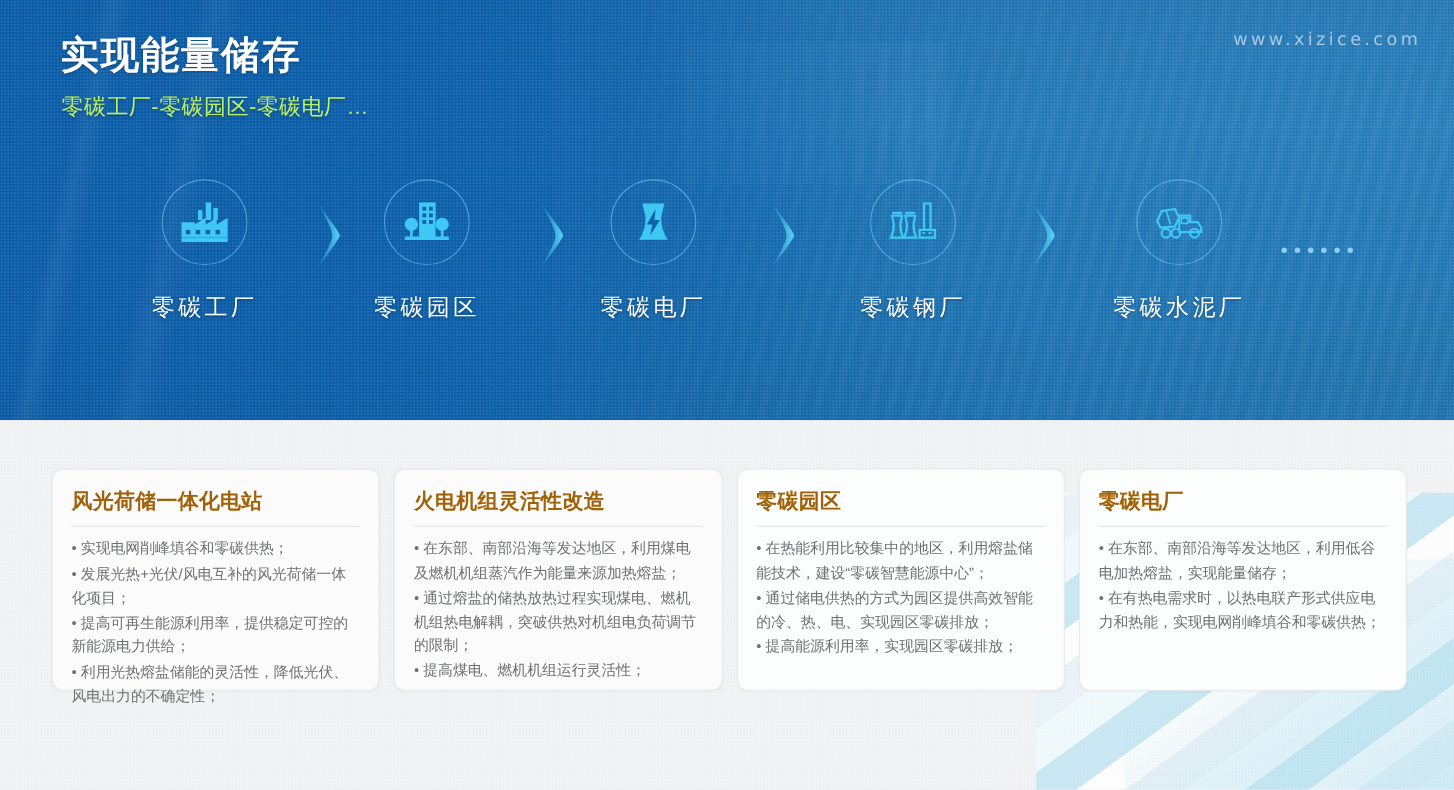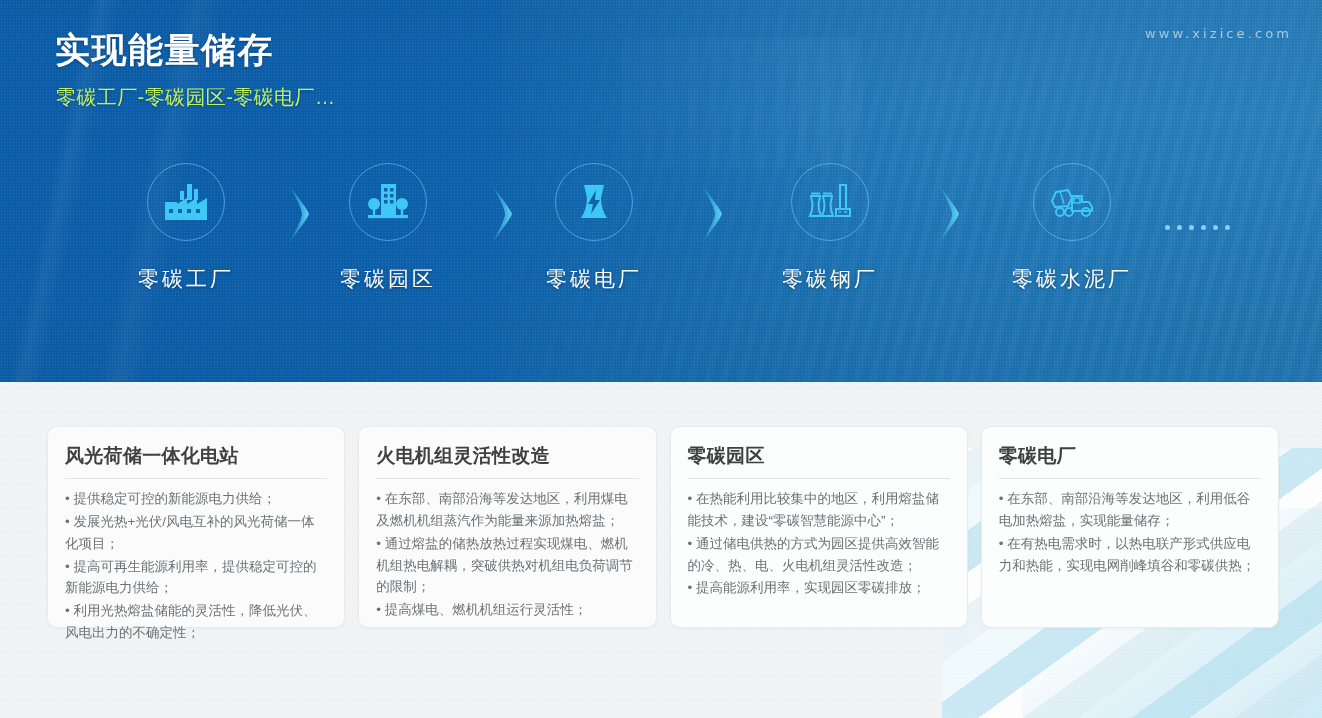--- a/index.html
+++ b/index.html
@@ -64,21 +64,21 @@
   
   .hero-streaks{
     position:absolute; left:0; top:0; width:560px; height:382px;
     background:
       linear-gradient(102deg, rgba(255,255,255,0) 14%, rgba(255,255,255,.05) 16%, rgba(255,255,255,0) 19%),
       linear-gradient(102deg, rgba(255,255,255,0) 28%, rgba(255,255,255,.045) 31%, rgba(255,255,255,0) 35%);
   }
 
   .watermark {
     position: absolute; right: 30px; top: 26px;
-    font-size: 13px; letter-spacing: 3.1px;
+    font-size: 16px; letter-spacing: 3.1px;
     color: rgba(255,255,255,.58);
     font-family: "DejaVu Sans", sans-serif;
   }
 
   .hero-title {
     position: absolute; left: 55px; top: 27px;
     font-size: 35px; font-weight: bold; color: #ffffff;
     letter-spacing: 1.5px;
     text-shadow: 0 1px 3px rgba(0,20,45,.35);
   }
@@ -155,21 +155,21 @@
     flex: 1 1 0;
     background: #fbfbfb;
     border: 1px solid #e9eaeb;
     border-radius: 10px;
     padding: 16px 17px 10px 17px;
     box-shadow: 0 1px 3px rgba(0,0,0,.035);
     position: relative;
   }
   .card:nth-child(3), .card:nth-child(4) { background: #fcfdfd; }
   .card-title {
-    font-size: 19px; font-weight: bold; color: #404040;
+    font-size: 19px; font-weight: bold; color: #a16207;
     letter-spacing: .3px;
     padding-bottom: 9px;
   }
   .card-rule {
     height: 1px; background: #e3e4e5; margin-bottom: 9px;
   }
   .card-list { list-style: none; }
   .card-list li {
     font-size: 13.5px; line-height: 1.62;
     color: #6e7073;
@@ -326,21 +326,21 @@
     <div class="corner-stripes"></div>
     <div class="corner-stripes2"></div>
     <div class="body-dots"></div>
 
     <div class="cards">
 
       <div class="card">
         <div class="card-title">风光荷储一体化电站</div>
         <div class="card-rule"></div>
         <ul class="card-list">
-          <li>• 提供稳定可控的新能源电力供给；</li>
+          <li>• 实现电网削峰填谷和零碳供热；</li>
           <li>• 发展光热+光伏/风电互补的风光荷储一体化项目；</li>
           <li>• 提高可再生能源利用率，提供稳定可控的新能源电力供给；</li>
           <li>• 利用光热熔盐储能的灵活性，降低光伏、风电出力的不确定性；</li>
         </ul>
       </div>
 
       <div class="card">
         <div class="card-title">火电机组灵活性改造</div>
         <div class="card-rule"></div>
         <ul class="card-list">
@@ -348,21 +348,21 @@
           <li>• 通过熔盐的储热放热过程实现煤电、燃机机组热电解耦，突破供热对机组电负荷调节的限制；</li>
           <li>• 提高煤电、燃机机组运行灵活性；</li>
         </ul>
       </div>
 
       <div class="card">
         <div class="card-title">零碳园区</div>
         <div class="card-rule"></div>
         <ul class="card-list">
           <li>• 在热能利用比较集中的地区，利用熔盐储能技术，建设“零碳智慧能源中心”；</li>
-          <li>• 通过储电供热的方式为园区提供高效智能的冷、热、电、火电机组灵活性改造；</li>
+          <li>• 通过储电供热的方式为园区提供高效智能的冷、热、电、实现园区零碳排放；</li>
           <li>• 提高能源利用率，实现园区零碳排放；</li>
         </ul>
       </div>
 
       <div class="card">
         <div class="card-title">零碳电厂</div>
         <div class="card-rule"></div>
         <ul class="card-list">
           <li>• 在东部、南部沿海等发达地区，利用低谷电加热熔盐，实现能量储存；</li>
           <li>• 在有热电需求时，以热电联产形式供应电力和热能，实现电网削峰填谷和零碳供热；</li>

